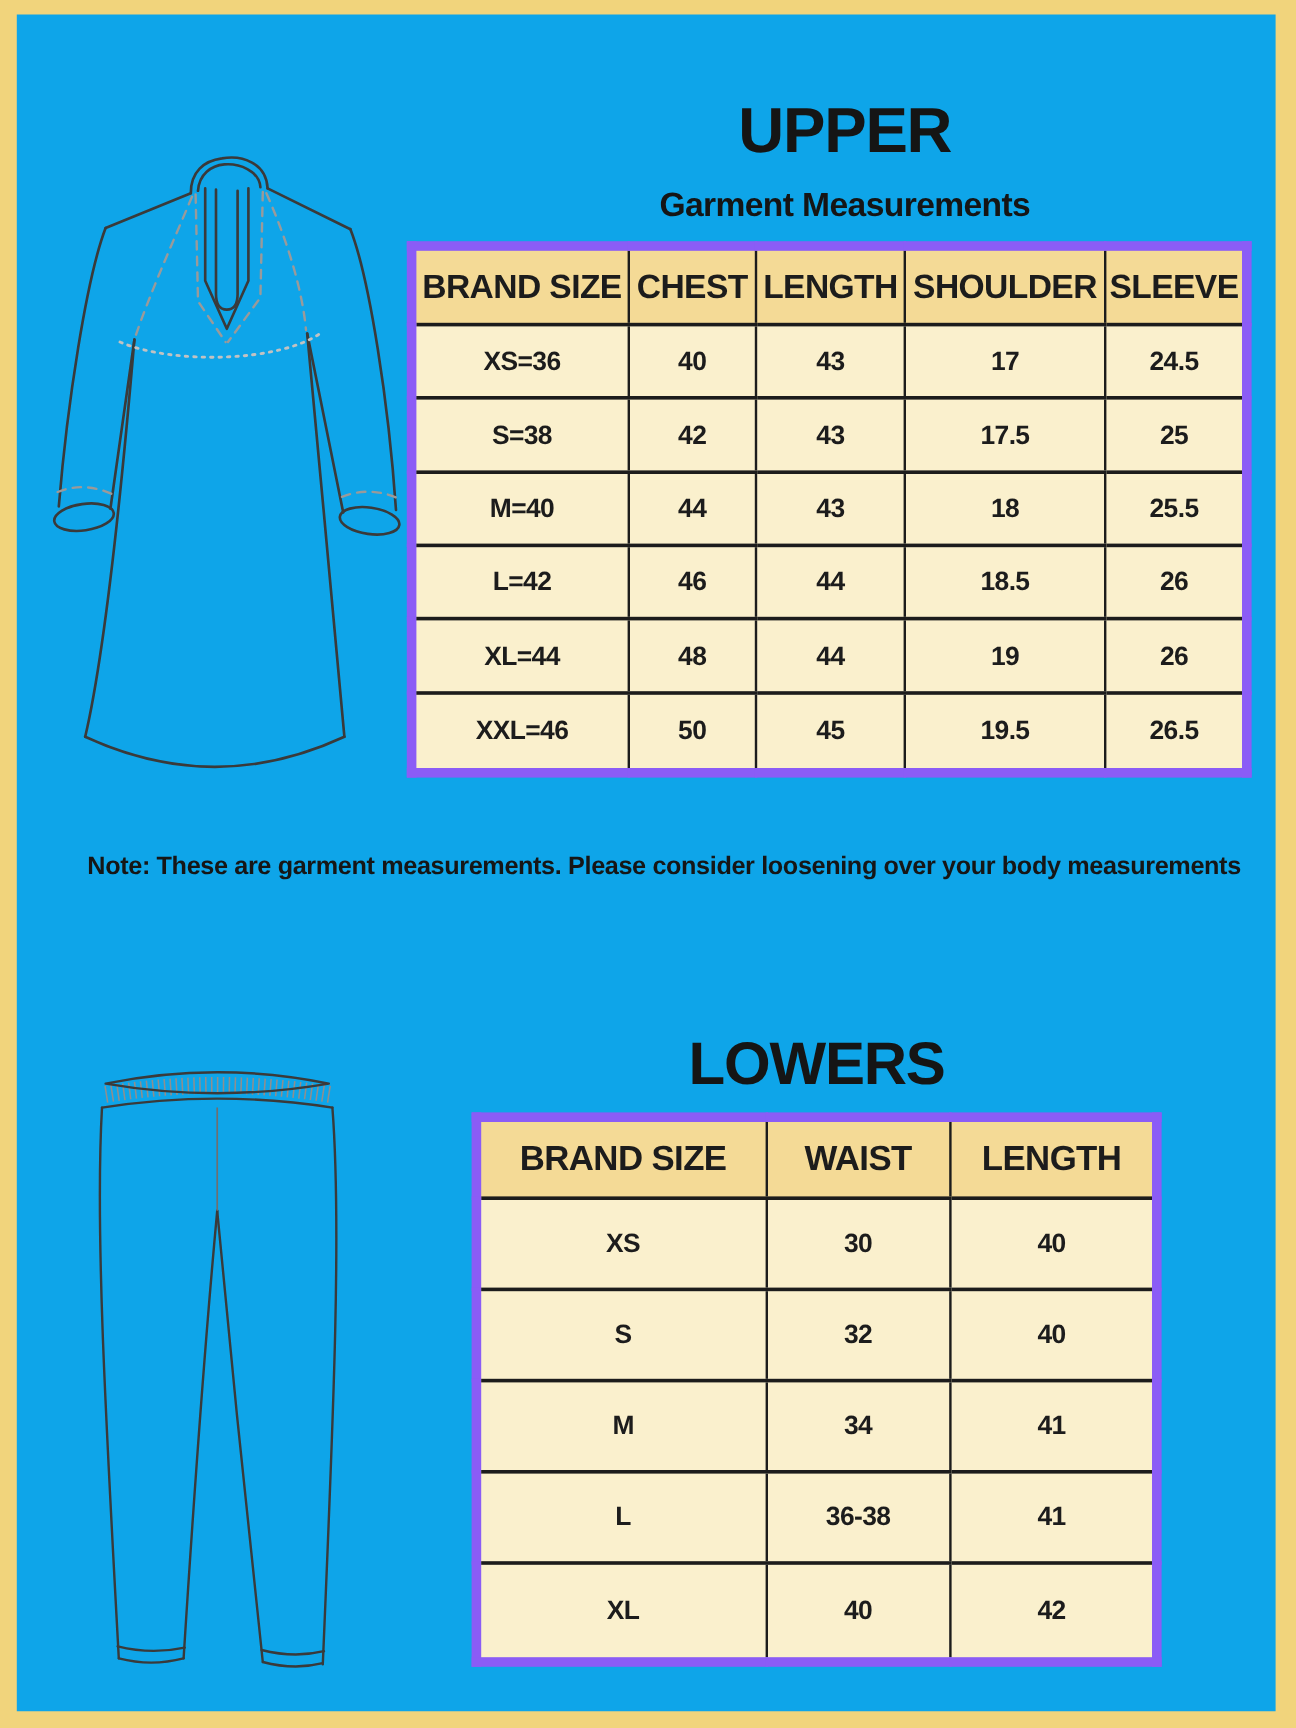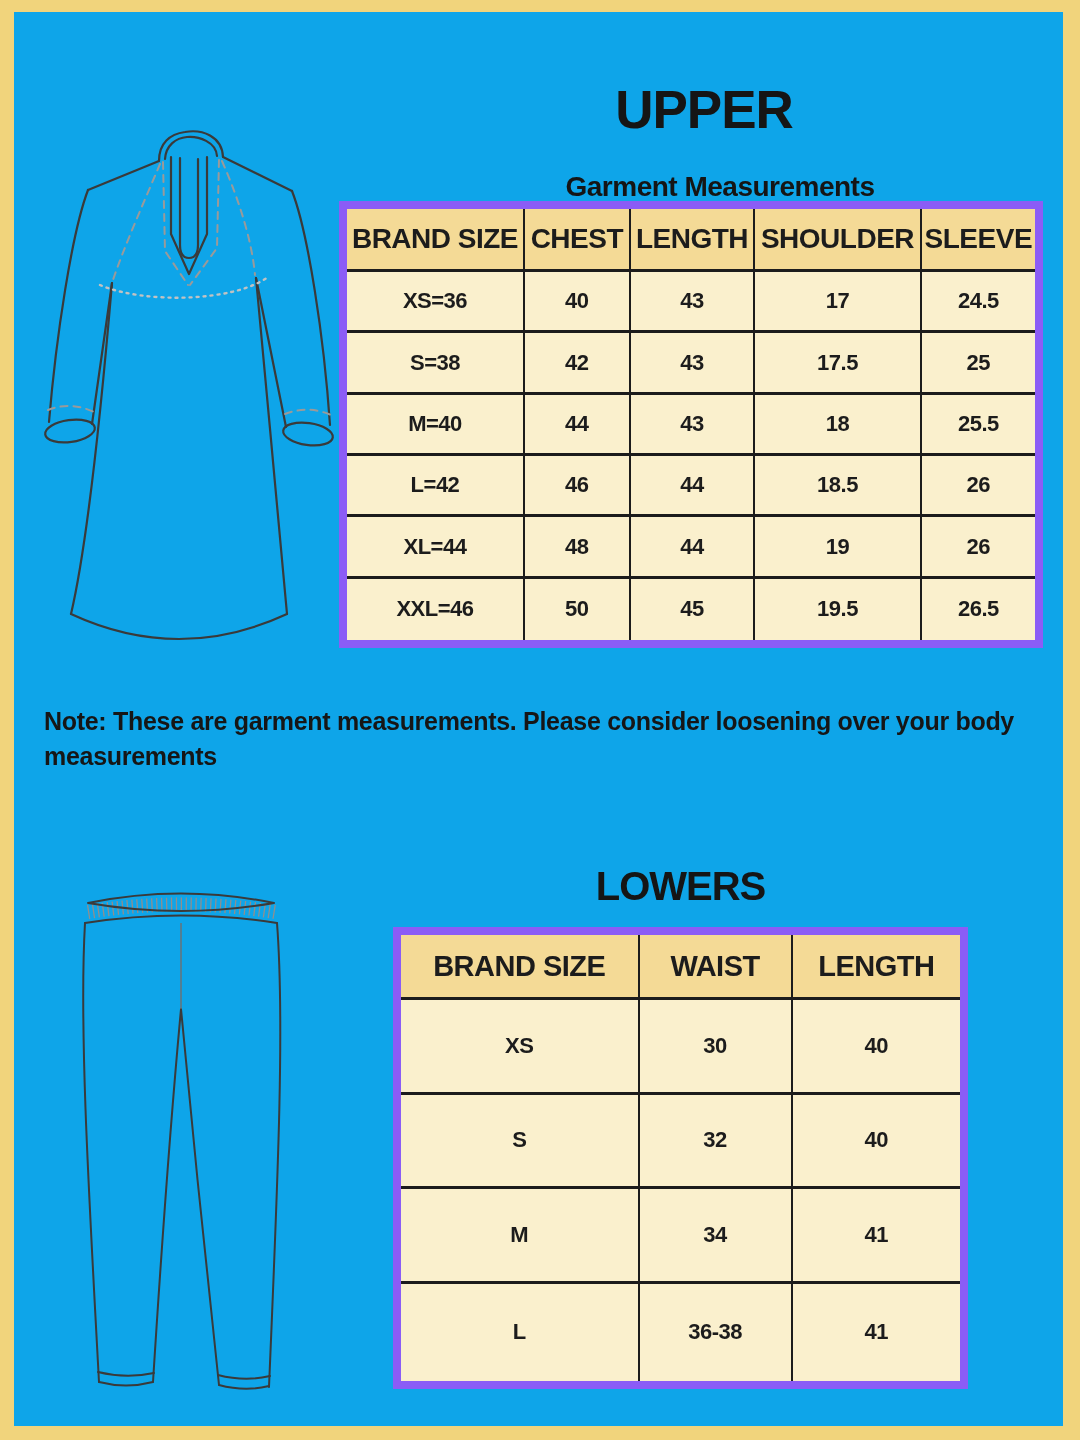--- a/index.html
+++ b/index.html
@@ -14,46 +14,46 @@
     border-width:12px 17px 14px 14px;
     padding-left:14px;
   }
   .abs{position:absolute;}
   .sec-title{
     margin:0;text-align:center;font-weight:bold;letter-spacing:-1px;
     color:#151515;
   }
   .upper-title{left:340px;top:70px;width:700px;font-size:53px;line-height:56px;}
   .upper-subtitle{
-    margin:16px;left:340px;top:143px;width:700px;text-align:center;
+    margin:0;left:340px;top:143px;width:700px;text-align:center;
     font-size:28px;line-height:32px;font-weight:bold;letter-spacing:-0.5px;color:#151515;
   }
-  .lowers-title{left:379px;top:844px;width:575px;font-size:40px;line-height:60px;}
+  .lowers-title{left:379px;top:844px;width:575px;font-size:50px;line-height:60px;}
 
   table.size-table{
     border-collapse:collapse;table-layout:fixed;
     border:8px solid #8b5cf6;
   }
   .upper-table{left:325px;top:189px;width:704px;height:447px;}
   .lowers-table{left:379px;top:915px;width:575px;height:462px;}
   .size-table th,.size-table td{
     border-left:2px solid #1c1c1c;border-right:2px solid #1c1c1c;
     border-top:3px solid #1c1c1c;border-bottom:3px solid #1c1c1c;
     text-align:center;vertical-align:middle;
     font-weight:bold;letter-spacing:-0.5px;padding:0;
   }
   .size-table th{background:#f4da96;font-size:28px;}
   .size-table td{background:#faf0cd;font-size:22px;}
   .lowers-table th{font-size:29px;}
   .upper-table th{height:60px;}
   .lowers-table th{height:62px;}
 
   .note{
-    margin:0;left:30px;top:692px;width:990px;text-align:left;
-    font-size:25px;line-height:35px;font-weight:bold;letter-spacing:-0.3px;color:#161616;
+    margin:0;left:30px;top:692px;width:990px;text-align:right;
+    font-size:21px;line-height:35px;font-weight:bold;letter-spacing:-0.3px;color:#161616;
   }
   svg.garment{display:block;}
   .kurta{left:10px;top:105px;}
   .pants{left:55px;top:855px;}
 </style>
 </head>
 <body>
 
 <div class="canvas">
 
@@ -208,16 +208,21 @@
         <tr>
           <td>M</td>
           <td>34</td>
           <td>41</td>
         </tr>
         <tr>
           <td>L</td>
           <td>36-38</td>
           <td>41</td>
         </tr>
+        <tr>
+          <td>XL</td>
+          <td>40</td>
+          <td>42</td>
+        </tr>
       </tbody>
     </table>
 
 </div>
 
 </body></html>

